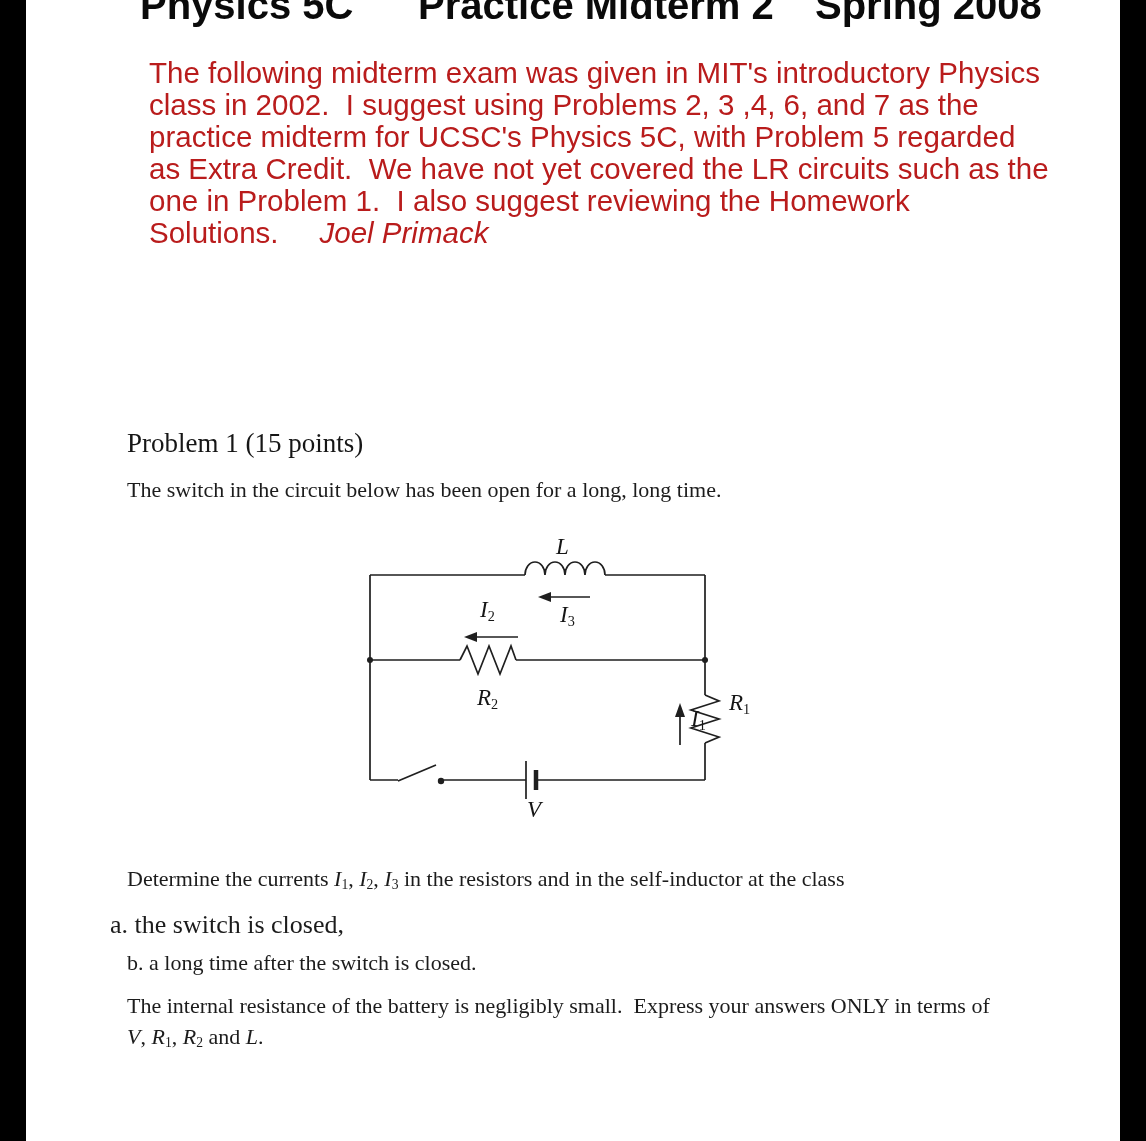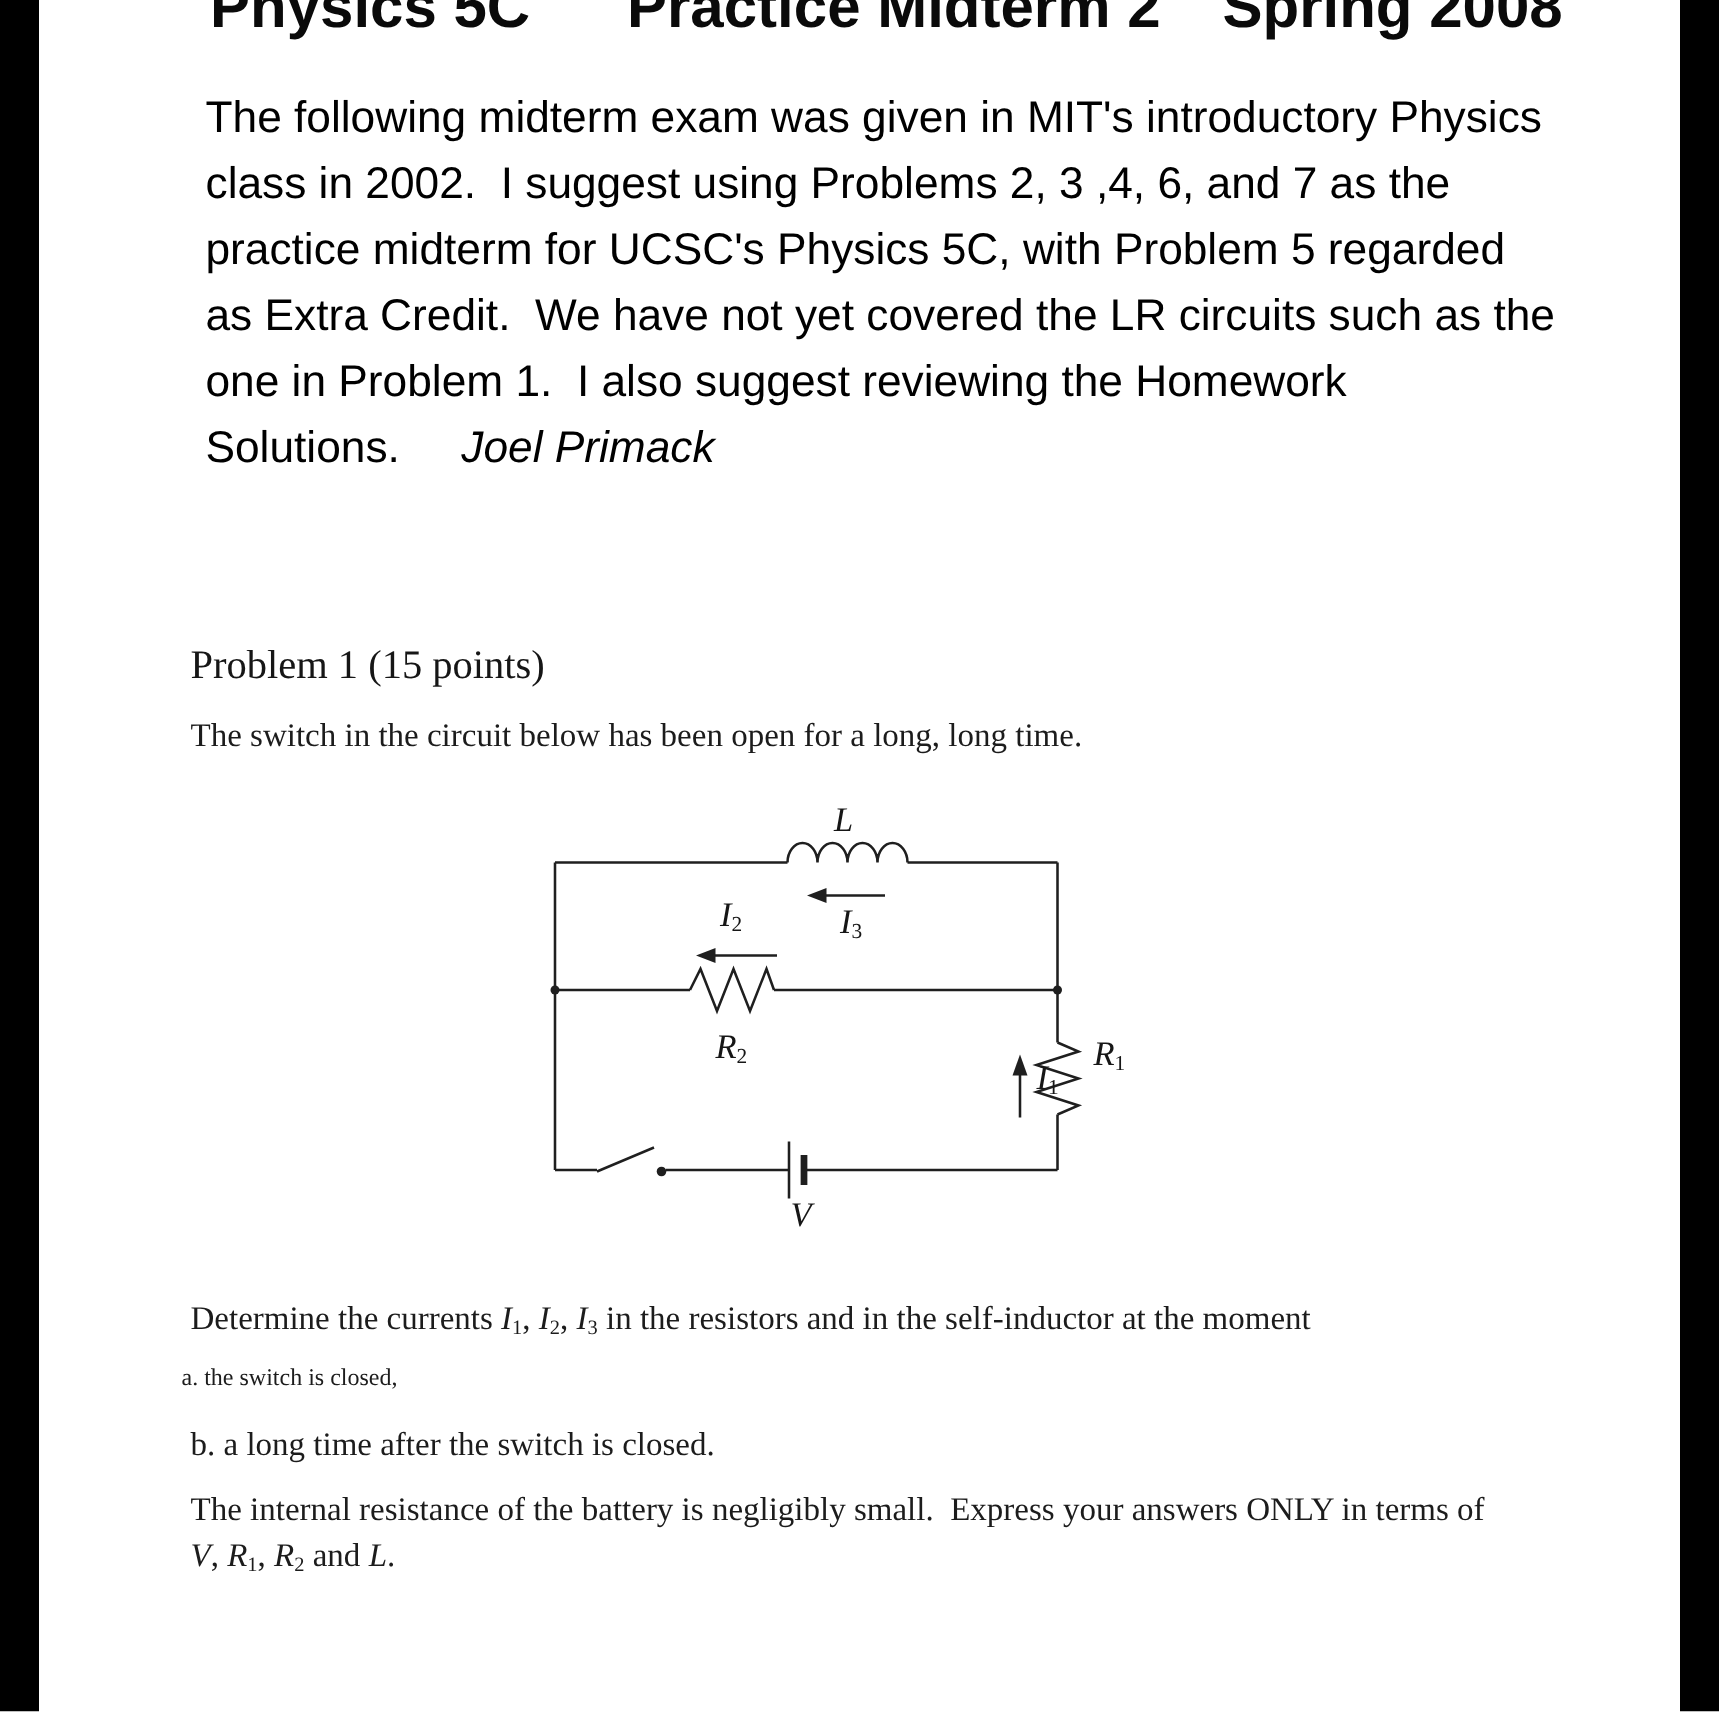--- a/index.html
+++ b/index.html
@@ -11,41 +11,41 @@
   .side-bar.left { left:0; }
   .side-bar.right { right:0; }
 
   .header { position:absolute; top:-17px; left:0; right:0; height:50px;
     font-weight:bold; font-size:40px; color:#0a0a0a; }
   .header span { position:absolute; white-space:nowrap; }
   .h-left  { left:140px; }
   .h-center{ left:418px; }
   .h-right { left:815px; }
 
-  .intro { position:absolute; left:137px; top:57px; width:905px;
-    font-size:29.5px; line-height:44px; color:#000000; }
+  .intro { position:absolute; left:149px; top:57px; width:905px;
+    font-size:29.5px; line-height:32px; color:#b91c1c; }
   .intro i { font-family:"Liberation Sans", sans-serif; }
 
   .serif { font-family:"Liberation Serif", serif; color:#1c1c1c; }
 
   .prob-heading { position:absolute; left:127px; top:428px;
     font-weight:normal; font-size:27px; color:#161616; }
   .prob-lead { position:absolute; left:127px; top:477px; font-size:22px;text-align:center; }
 
   .circuit { position:absolute; left:330px; top:540px; width:460px; height:300px; }
   .circuit svg { position:absolute; left:0; top:0; }
   .clabel { position:absolute; font-family:"Liberation Serif", serif;
     font-style:italic; font-size:23px; color:#161616; white-space:nowrap; }
   .clabel sub { font-style:normal; }
 
   sub { font-size:0.62em; line-height:0; vertical-align:-0.25em; }
   .m i, .clabel i { font-family:"Liberation Serif", serif; }
 
   .determine { position:absolute; left:127px; top:866px; width:900px; font-size:22px; }
-  .item-a { position:absolute; left:121px; top:910px; font-size:16px; }
+  .item-a { position:absolute; left:110px; top:910px; font-size:26px; }
   .item-b { position:absolute; left:127px; top:950px; font-size:22px; }
   .note { position:absolute; left:127px; top:990px; width:878px;
     font-size:22px; line-height:31px; }
 
   .wire { stroke:#1f1f1f; stroke-width:1.7; fill:none; }
   .thick { stroke:#1f1f1f; stroke-width:4.5; fill:none; }
   .dot { fill:#1f1f1f; stroke:none; }
   .head { fill:#1f1f1f; stroke:none; }
 </style>
 </head>
@@ -87,19 +87,19 @@
   </svg>
   <div class="clabel" style="left:226px; top:-6px;"><i>L</i><sub></sub></div>
   <div class="clabel" style="left:230px; top:62px;"><i>I</i><sub>3</sub></div>
   <div class="clabel" style="left:150px; top:57px;"><i>I</i><sub>2</sub></div>
   <div class="clabel" style="left:147px; top:145px;"><i>R</i><sub>2</sub></div>
   <div class="clabel" style="left:317px; top:166px;margin-left:44px;"><i>I</i><sub>1</sub></div>
   <div class="clabel" style="left:399px; top:150px;"><i>R</i><sub>1</sub></div>
   <div class="clabel" style="left:197px; top:257px;"><i>V</i><sub></sub></div>
 </div>
 
-<div class="determine serif"><span>Determine the currents </span><span class="m"><i>I</i><sub>1</sub></span><span>, </span><span class="m"><i>I</i><sub>2</sub></span><span>, </span><span class="m"><i>I</i><sub>3</sub></span><span> in the resistors and in the self-inductor at the moment</span></div>
+<div class="determine serif"><span>Determine the currents </span><span class="m"><i>I</i><sub>1</sub></span><span>, </span><span class="m"><i>I</i><sub>2</sub></span><span>, </span><span class="m"><i>I</i><sub>3</sub></span><span> in the resistors and in the self-inductor at the class</span></div>
 
 <div class="item-a serif"><span>a.</span> <span>the switch is closed,</span></div>
 
 <div class="item-b serif"><span>b.</span> <span>a long time after the switch is closed.</span></div>
 
 <div class="note serif"><span>The internal resistance of the battery is negligibly small.&nbsp; Express your answers ONLY in terms of </span><span class="m"><i>V</i><sub></sub></span><span>, </span><span class="m"><i>R</i><sub>1</sub></span><span>, </span><span class="m"><i>R</i><sub>2</sub></span><span> and </span><span class="m"><i>L</i><sub></sub></span><span>.</span></div>
 
 </body></html>

